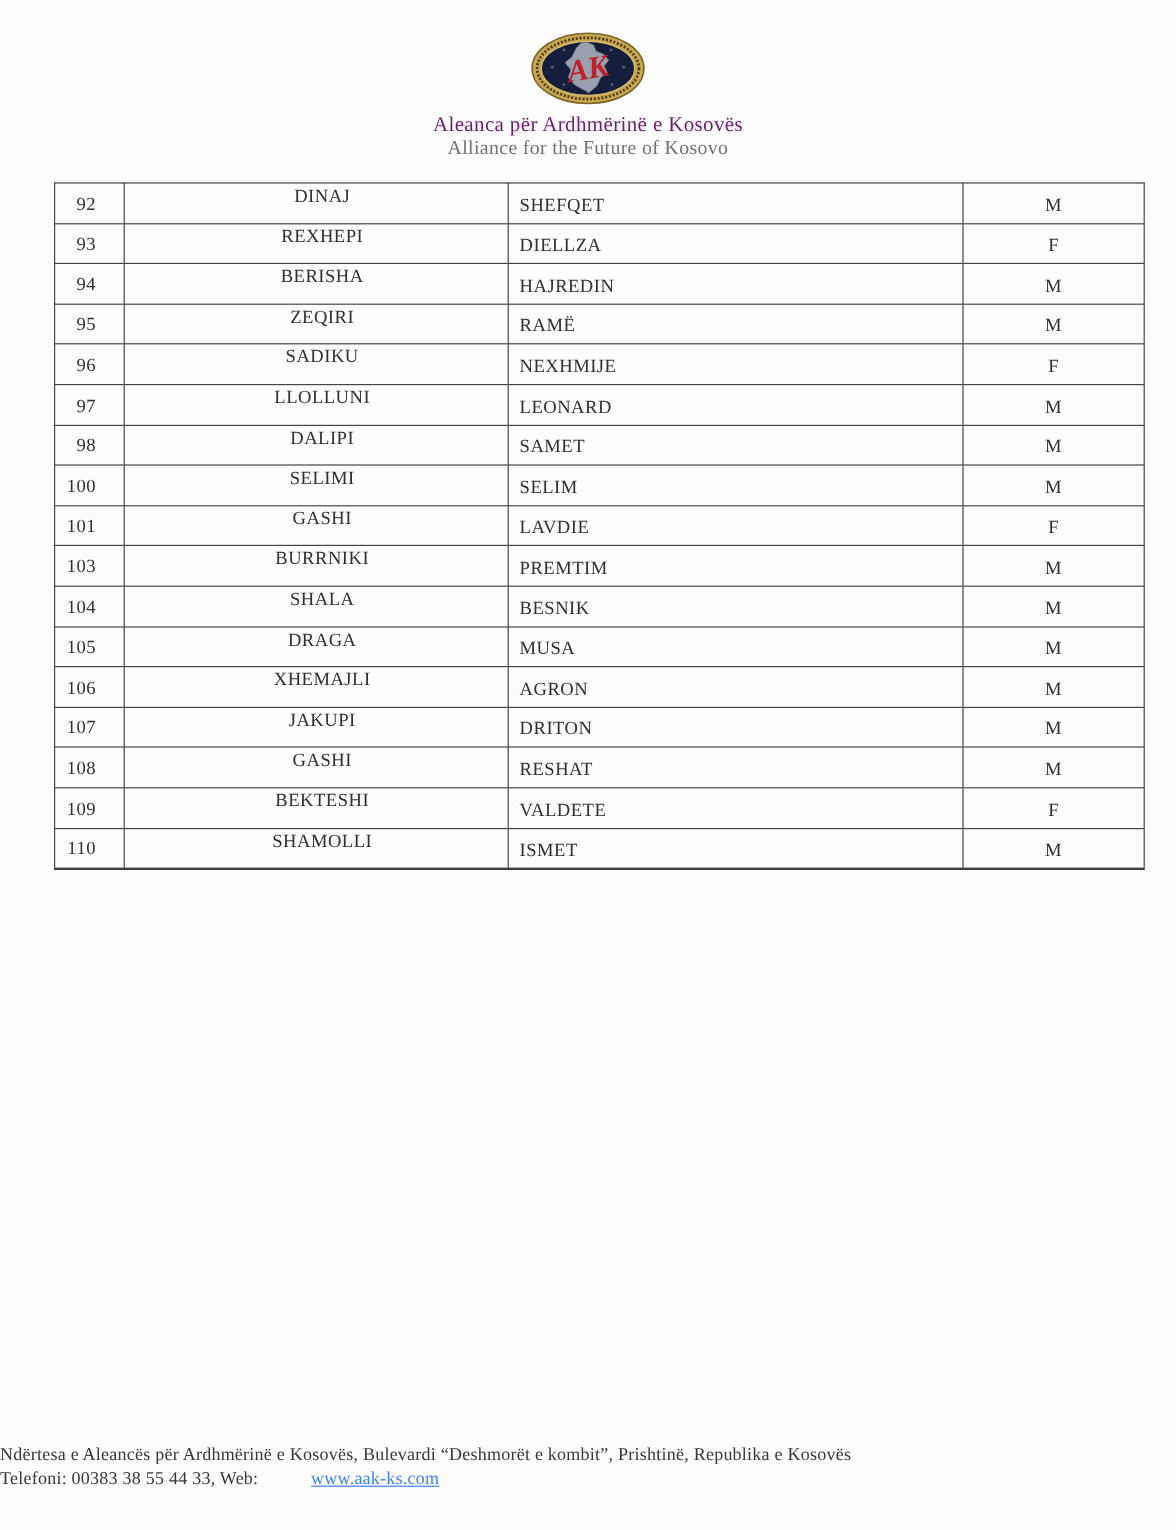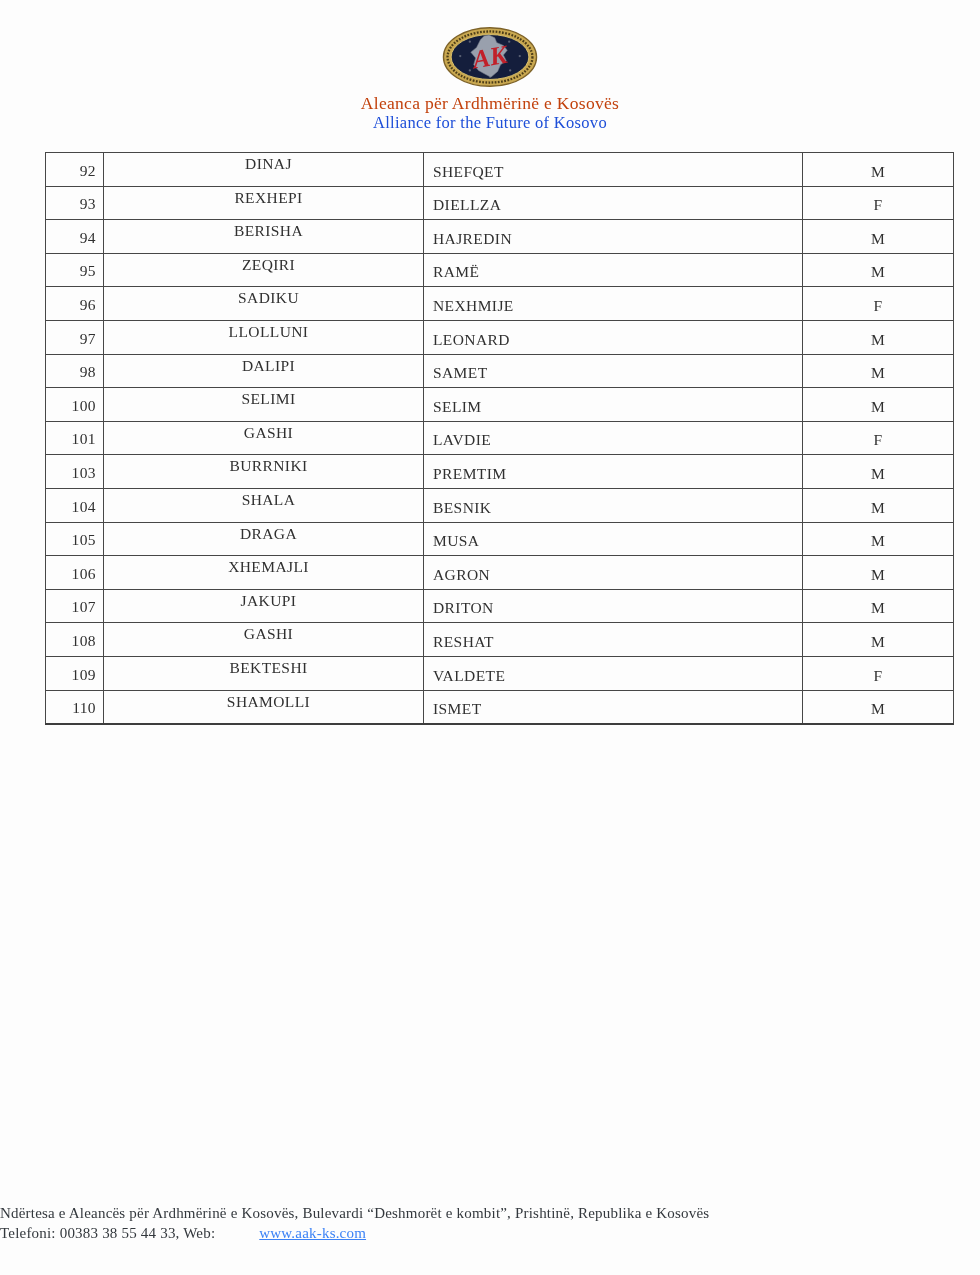--- a/index.html
+++ b/index.html
@@ -12,27 +12,27 @@
     color:#2f2f2f;
     overflow:hidden;
   }
   
   .header{position:absolute;top:0;left:0;right:0;text-align:center;}
   .logo{display:block;margin:26px auto 0 auto;}
   .org-name-sq{
     margin-top:5px;
     font-size:17.5px;
     letter-spacing:0.3px;
-    color:#c2410c;
+    color:#701a75;
     line-height:20px;
   }
   .org-name-en{
     font-size:16.5px;
     letter-spacing:0.3px;
-    color:#1d4ed8;
+    color:#737373;
     line-height:20px;
   }
   
   table.candidates{
     position:absolute;
     left:45px;top:152px;
     width:908px;
     border-collapse:collapse;
     table-layout:fixed;
   }
@@ -42,21 +42,21 @@
     letter-spacing:0.4px;
     color:#303030;
     overflow:hidden;
     white-space:nowrap;
   }
   table.candidates tr{height:33.6px;}
   table.candidates{border-bottom:2px solid #3d3d3d;}
   td.c-num{
     text-align:right;
     vertical-align:bottom;
-    padding:0 7px 6px 0;
+    padding:0 23px 6px 0;
     font-size:15px;
   }
   td.c-surname{
     vertical-align:top;
     padding:2px 0 0 10px;
     text-align:center;
   }
   td.c-first{
     vertical-align:bottom;
     padding:0 0 5px 9px;

